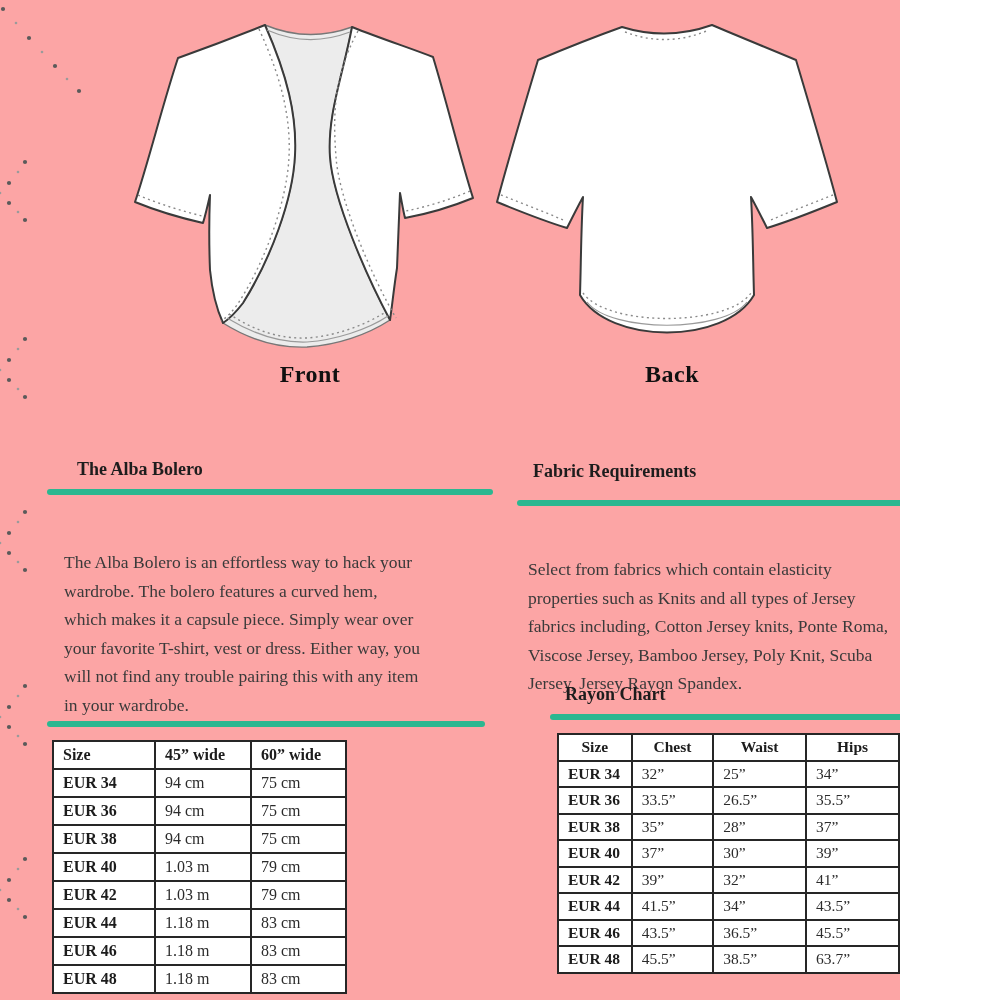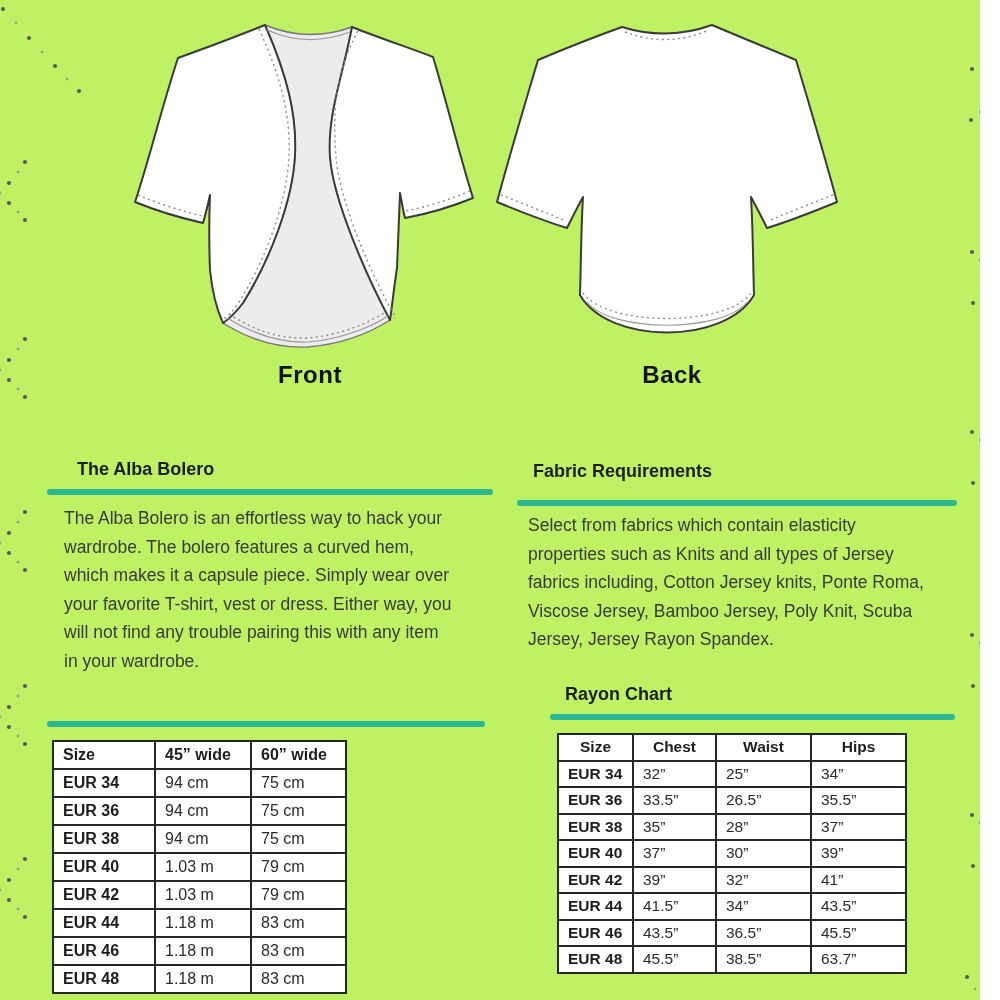--- a/index.html
+++ b/index.html
@@ -1,31 +1,31 @@
 <!DOCTYPE html>
 <html><head>
 <meta charset="utf-8">
 <style>
   html,body{margin:0;padding:0;background:#fff;}
-  .page{position:relative;width:980px;height:1000px;background:#bef264;overflow:hidden;
-        font-family:Liberation Sans, sans-serif;color:#2e2e2e;}
+  .page{position:relative;width:900px;height:1000px;background:#fca5a5;overflow:hidden;
+        font-family:Liberation Serif, serif;color:#2e2e2e;}
   .abs{position:absolute;}
 
   
   .drawing{position:absolute;}
   .garment-label{position:absolute;width:130px;text-align:center;font-weight:bold;
                  font-size:24px;color:#101010;letter-spacing:.5px;}
 
   
   .sec-title{position:absolute;font-weight:bold;font-size:18px;color:#1d1d1d;}
   .rule{position:absolute;height:6px;border-radius:3px;background:#2bb790;}
 
   
   .para{position:absolute;font-size:17.5px;line-height:28.5px;color:#3a3a3a;
-        white-space:pre-line;}
+        white-space:pre-line;margin-top:44px;}
 
   
   table{border-collapse:collapse;position:absolute;background:#fff;}
   th,td{border:2px solid #262626;font-size:16px;color:#2b2b2b;
         padding:2px 0 2px 9px;text-align:left;vertical-align:middle;}
   th{font-weight:bold;color:#1c1c1c;}
   td.rowhead{font-weight:bold;color:#1c1c1c;}
 
   .fabric-req-table{left:52px;top:740px;}
   .fabric-req-table th,.fabric-req-table td{height:22px;line-height:22px;}

